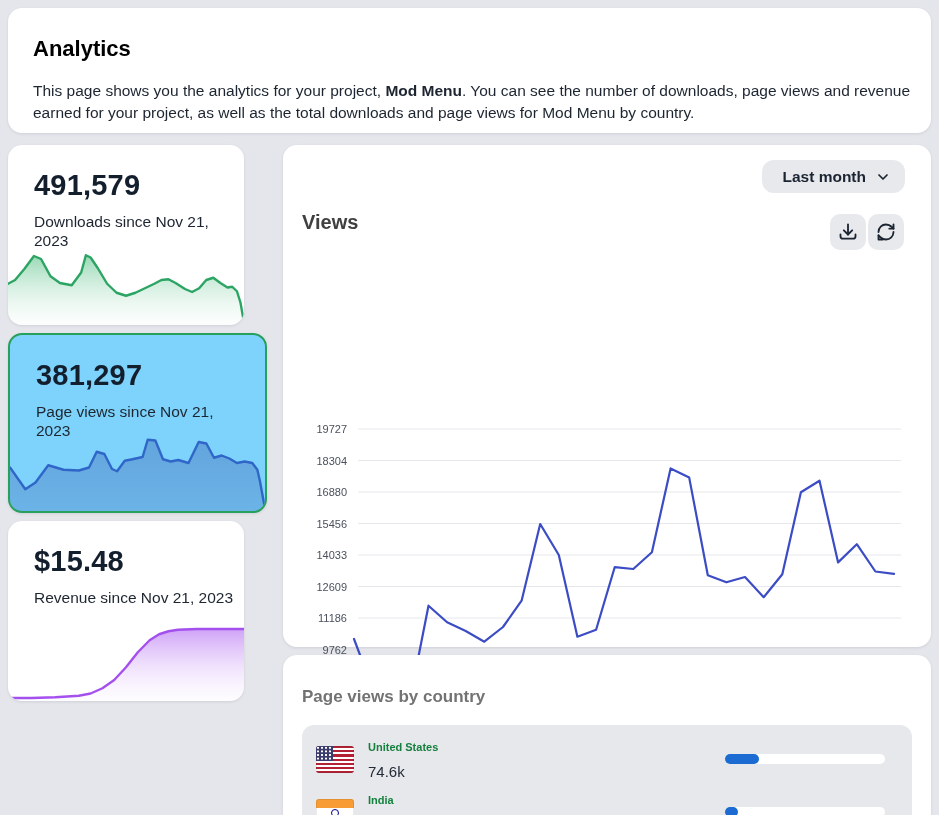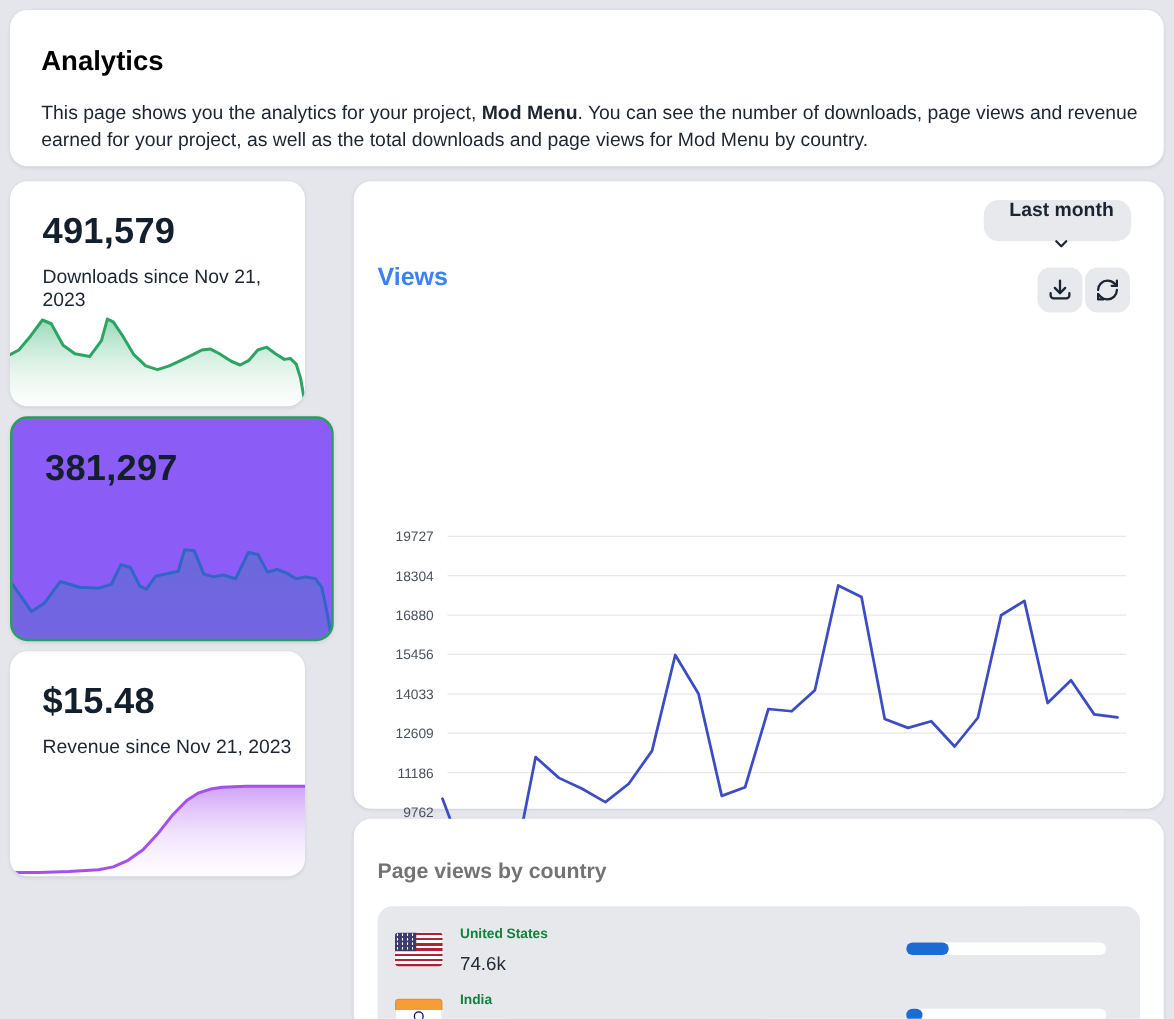--- a/index.html
+++ b/index.html
@@ -14,34 +14,34 @@
     box-shadow:0 1px 3px rgba(25,30,45,.10);
   }
   
   #header-card{left:8px;top:8px;width:923px;height:125px;}
   #page-title{position:absolute;left:25px;top:28px;font-size:22px;font-weight:800;color:#000000;}
   #page-desc{position:absolute;left:25px;top:72px;width:878px;font-size:15.5px;line-height:1.42;color:#1d2530;}
   #page-desc b{font-weight:700;text-align:center;}
   
   .stat-card{left:8px;width:236px;height:180px;overflow:hidden;cursor:pointer;}
   #stat-card-downloads{top:145px;}
-  #stat-card-pageviews{top:333px;background:#8b5cf6;border:2px solid #28a05d;width:255px;height:176px;}
+  #stat-card-pageviews{top:333px;background:#7dd3fc;border:2px solid #28a05d;width:255px;height:176px;}
   #stat-card-revenue{top:521px;}
   .stat-value{position:absolute;left:26px;top:24px;font-size:29px;font-weight:800;letter-spacing:.2px;color:#141f2d;}
   .stat-label{position:absolute;left:26px;top:68px;width:208px;font-size:15.5px;line-height:1.22;color:#1d2530;}
   .sparkline{position:absolute;left:0;bottom:0;width:100%;height:75px;}
   .sparkline svg{display:block;width:100%;height:100%;}
   
   #views-card{left:283px;top:145px;width:648px;height:502px;}
   #range-pill{
     position:absolute;right:26px;top:15px;height:33px;padding:0 14px 0 20px;
     background:#e8e9ed;border:none;border-radius:12px;display:flex;align-items:center;gap:9px;
-    font-family:"Liberation Sans",sans-serif;font-size:15.5px;font-weight:700;color:#1b2431;cursor:pointer;flex-direction:column;
-  }
-  #views-title{position:absolute;left:19px;top:66px;font-size:20px;font-weight:800;color:#3b82f6;}
+    font-family:"Liberation Sans",sans-serif;font-size:15.5px;font-weight:700;color:#1b2431;cursor:pointer;
+  }
+  #views-title{position:absolute;left:19px;top:66px;font-size:20px;font-weight:800;color:#404040;}
   .icon-btn{
     position:absolute;top:69px;width:36px;height:36px;border:none;border-radius:10px;
     background:#e8e9ed;display:flex;align-items:center;justify-content:center;cursor:pointer;
   }
   #download-btn{left:547px;}
   #refresh-btn{left:585px;}
   #views-chart{position:absolute;left:0;top:265px;width:648px;height:237px;}
   #views-chart svg{position:absolute;left:0;top:-120px;overflow:visible;}
   
   #countries-card{left:283px;top:655px;width:648px;height:300px;}
@@ -83,20 +83,21 @@
        </linearGradient>
         </defs>
        <polygon points="0,120 0,45 3,40 7,25 11,8 14,12 18,35 22,44 27,47 31,30 33,7 35,10 38,24 42,45 46,57 50,61 54,57 58,51 62,45 65,40 68,39 71,44 75,52 78,56 81,51 84,40 87,37 90,44 93,50 95,49 97,55 98.5,70 100,97 100,120" fill="url(#sg0)"></polygon>
        <polyline points="0,45 3,40 7,25 11,8 14,12 18,35 22,44 27,47 31,30 33,7 35,10 38,24 42,45 46,57 50,61 54,57 58,51 62,45 65,40 68,39 71,44 75,52 78,56 81,51 84,40 87,37 90,44 93,50 95,49 97,55 98.5,70 100,97" fill="none" stroke="#2ca463" stroke-width="2.4" vector-effect="non-scaling-stroke" stroke-linejoin="round" stroke-linecap="round"></polyline>
      </svg>
     </div>
 </div>
 
 <div class="card stat-card" id="stat-card-pageviews">
   <div class="stat-value">381,297</div>
+  <div class="stat-label">Page views since Nov 21, 2023</div>
   <div class="sparkline">
       <svg viewBox="0 0 100 100" preserveAspectRatio="none">
        <defs>
           <linearGradient id="sg1" x1="0" y1="0" x2="0" y2="1">
          <stop offset="0" stop-color="rgba(73,118,190,0.50)"></stop>
          <stop offset="1" stop-color="rgba(73,118,190,0.30)"></stop>
        </linearGradient>
         </defs>
        <polygon points="0,120 0,42 6,71 10,62 15,39 21,45 27,46 31,42 34,21 37,24 40,44 42,47 45,33 48,31 52,28 54,5 57,6 60,31 63,34 66,32 70,36 74,8 77,10 80,29 83,26 86,30 89,36 92,34 95,36 97,45 98,60 100,97 100,120" fill="url(#sg1)"></polygon>
        <polyline points="0,42 6,71 10,62 15,39 21,45 27,46 31,42 34,21 37,24 40,44 42,47 45,33 48,31 52,28 54,5 57,6 60,31 63,34 66,32 70,36 74,8 77,10 80,29 83,26 86,30 89,36 92,34 95,36 97,45 98,60 100,97" fill="none" stroke="#2f66c8" stroke-width="2.4" vector-effect="non-scaling-stroke" stroke-linejoin="round" stroke-linecap="round"></polyline>

